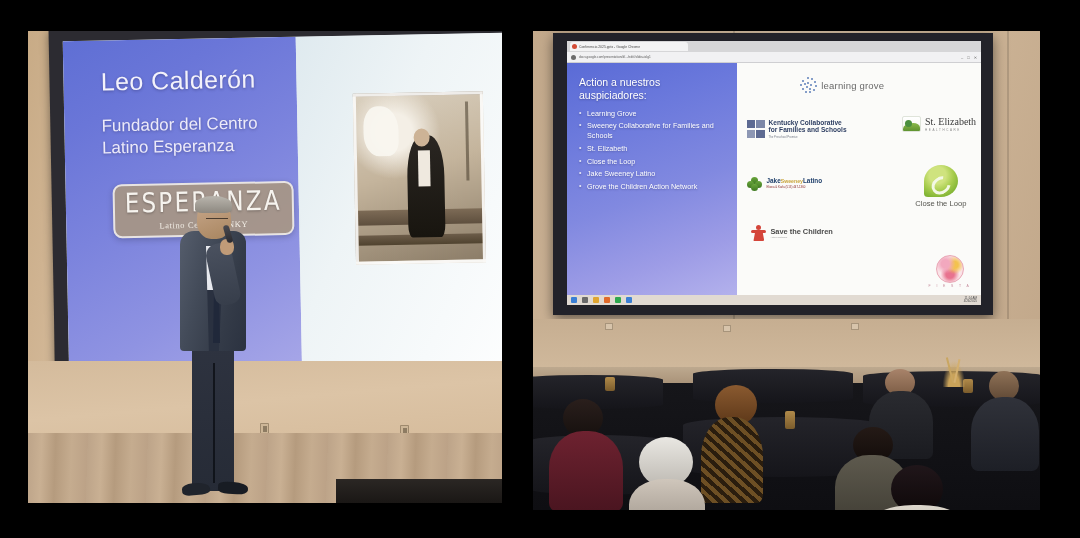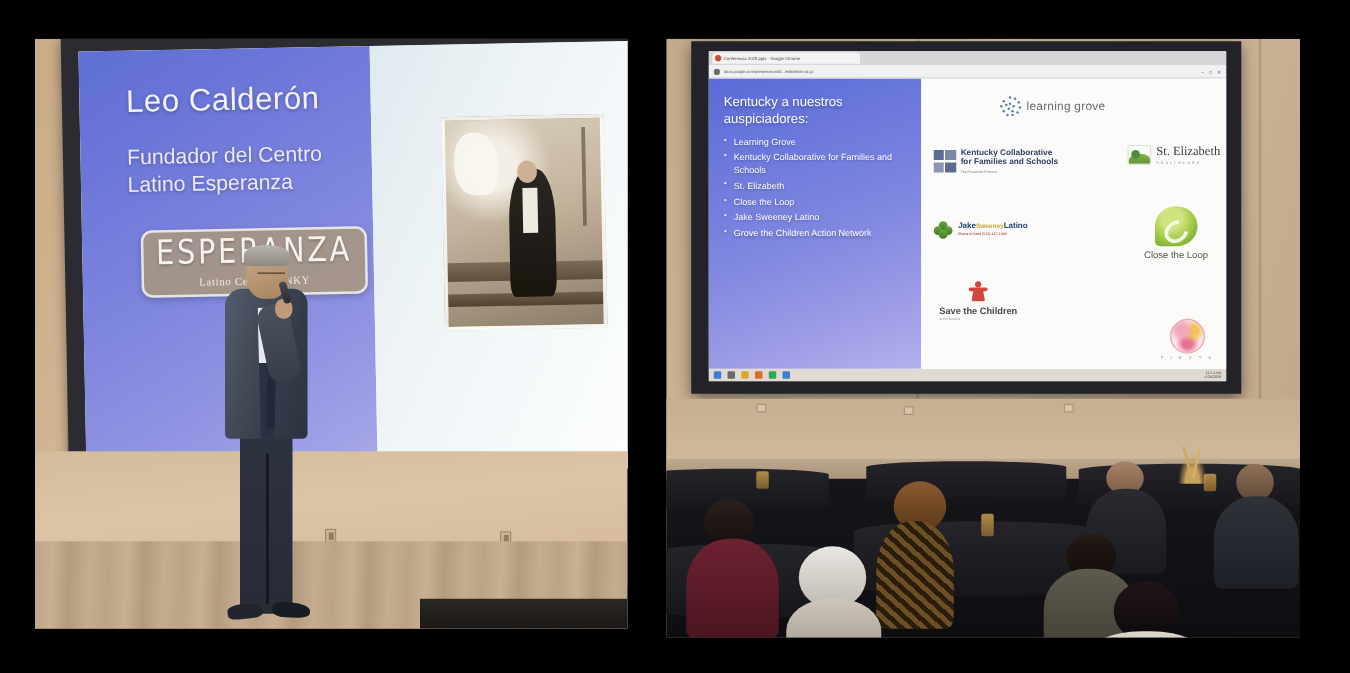--- a/index.html
+++ b/index.html
@@ -274,21 +274,21 @@
 
   .lg-loop { right: 6%; top: 44%; flex-direction: column; gap: 2px; }
   .loop-mark { width: 34px; height: 32px; position: relative; flex:none;
     background: radial-gradient(circle at 40% 32%, #cfe37e 0 28%, #a8cd4e 52%, #7fb333 78%, #6aa02b 100%);
     border-radius: 50% 50% 50% 12%; }
   .loop-swirl { position:absolute; left:21%; top:36%; width:58%; height:52%;
     border: 3.2px solid #f3f8e4; border-radius: 50%;
     border-right-color: transparent; transform: rotate(-38deg); }
   .loop-text { font-size: 7.6px; color: #55554f; font-family: "Liberation Sans", sans-serif; }
 
-  .lg-save { left: 6%; top: 70%; flex-direction: column; }
+  .lg-save { left: 6%; top: 70%; }
   .save-mark { width: 15px; height: 16px; flex:none; position: relative; }
   .save-body { position:absolute; left:2px; bottom:0; width:11px; height:11px;
     background:#d4453a; border-radius: 2px 2px 1px 1px;
     clip-path: polygon(18% 0, 82% 0, 100% 100%, 0 100%); }
   .save-head { position:absolute; left:5px; top:0; width:5px; height:5px;
     border-radius:50%; background:#d4453a; }
   .save-arms { position:absolute; left:0; top:5px; width:15px; height:2.4px;
     background:#d4453a; border-radius:2px; }
   .save-txt { font-size: 7.4px; font-weight: bold; color: #4a4a4a; line-height:1; }
   .save-sub { font-size: 2.5px; color: #9a9a9a; margin-top: 1.2px; }
@@ -427,24 +427,24 @@
           <span class="url-text">docs.google.com/presentation/d/.../edit#slide=id.g1</span>
           <span class="win-ctrl">
             <span>–</span>
             <span>□</span>
             <span>✕</span>
           </span>
         </div>
 
         <div class="slide-r">
           <div class="slide-r-left">
-            <div class="r-title">Kentucky a nuestros auspiciadores:</div>
+            <div class="r-title">Action a nuestros auspiciadores:</div>
             <ul class="r-list">
               <li>Learning Grove</li>
-              <li>Kentucky Collaborative for Families and Schools</li>
+              <li>Sweeney Collaborative for Families and Schools</li>
               <li>St. Elizabeth</li>
               <li>Close the Loop</li>
               <li>Jake Sweeney Latino</li>
               <li>Grove the Children Action Network</li>
             </ul>
           </div>
 
           <div class="slide-r-right">
 
             <div class="logo lg-grove">

